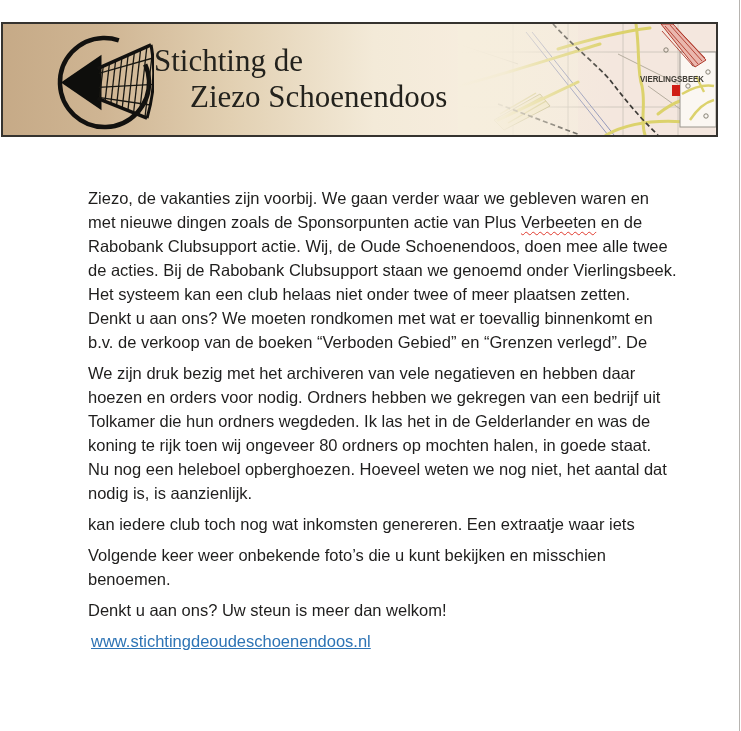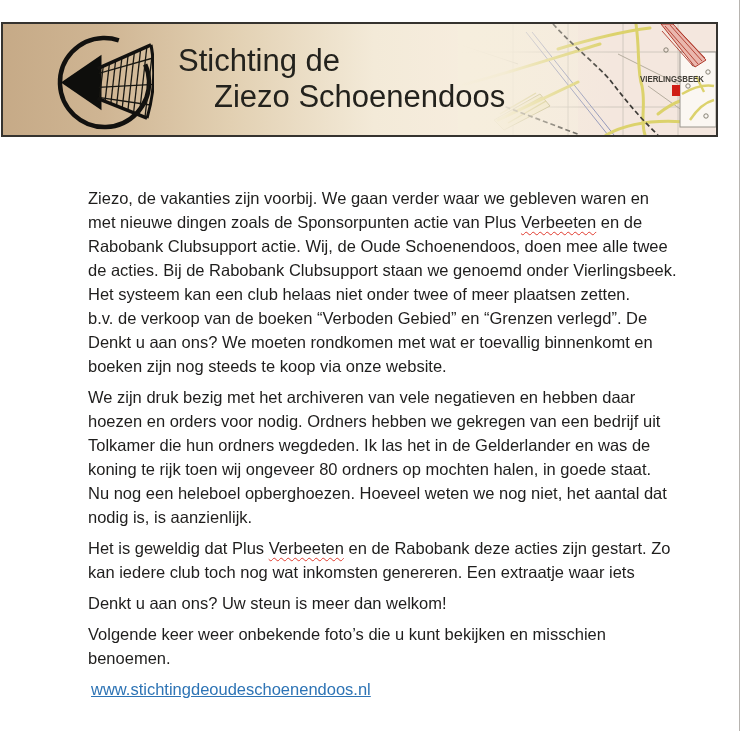--- a/index.html
+++ b/index.html
@@ -9,21 +9,21 @@
   }
   .edge-line{position:absolute;top:0;right:1px;width:1px;height:731px;background:#b7b4b0;}
 
   
   .banner{
     position:absolute;left:1px;top:22px;width:713px;height:111px;
     border:2px solid #35332f;
     background:linear-gradient(90deg,#c6aa87 0%,#cfb593 14%,#e2d0b2 32%,#f3ead8 52%,#f8eee0 70%,#f6edde 100%);
   }
   .logo{position:absolute;left:52px;top:6px;width:99px;height:101px;}
-  .title{position:absolute;color:#23221d;font-family:Liberation Sans, sans-serif;line-height:1;white-space:nowrap;padding-left:24px;}
+  .title{position:absolute;color:#23221d;font-family:Liberation Serif, serif;line-height:1;white-space:nowrap;}
   .title-1{left:151px;top:21px;font-size:31px;}
   .title-2{left:187px;top:57px;font-size:31px;}
 
   .map{position:absolute;top:0;right:0;width:258px;height:111px;}
   .map-fade{
     position:absolute;top:0;right:0;width:258px;height:111px;
     background:linear-gradient(90deg,#f6eedd 0%,rgba(246,238,221,.92) 18%,rgba(246,238,221,.45) 38%,rgba(246,238,221,0) 60%);
   }
 
   
@@ -159,46 +159,44 @@
 </div>
 
 <div class="doc-body">
 
   <div class="para">
     <div class="line">Ziezo, de vakanties zijn voorbij. We gaan verder waar we gebleven waren en</div>
     <div class="line"><span>met nieuwe dingen zoals de Sponsorpunten actie van Plus </span><span class="wavy">Verbeeten</span><span> en de</span></div>
     <div class="line">Rabobank Clubsupport actie. Wij, de Oude Schoenendoos, doen mee alle twee</div>
     <div class="line">de acties. Bij de Rabobank Clubsupport staan we genoemd onder Vierlingsbeek.</div>
     <div class="line">Het systeem kan een club helaas niet onder twee of meer plaatsen zetten.</div>
+    <div class="line">Denkt u aan ons? We moeten rondkomen met wat er toevallig binnenkomt en</div>
     <div class="line">b.v. de verkoop van de boeken “Verboden Gebied” en “Grenzen verlegd”. De</div>
-    <div class="line">Denkt u aan ons? We moeten rondkomen met wat er toevallig binnenkomt en</div>
-    <div class="line">boeken zijn nog steeds te koop via onze website.</div>
   </div>
 
   <div class="para">
     <div class="line">We zijn druk bezig met het archiveren van vele negatieven en hebben daar</div>
     <div class="line">hoezen en orders voor nodig. Ordners hebben we gekregen van een bedrijf uit</div>
     <div class="line">Tolkamer die hun ordners wegdeden. Ik las het in de Gelderlander en was de</div>
     <div class="line">koning te rijk toen wij ongeveer 80 ordners op mochten halen, in goede staat.</div>
     <div class="line">Nu nog een heleboel opberghoezen. Hoeveel weten we nog niet, het aantal dat</div>
     <div class="line">nodig is, is aanzienlijk.</div>
   </div>
 
   <div class="para">
-    <div class="line"><span>Het is geweldig dat Plus </span><span class="wavy">Verbeeten</span><span> en de Rabobank deze acties zijn gestart. Zo</span></div>
     <div class="line">kan iedere club toch nog wat inkomsten genereren. Een extraatje waar iets</div>
-  </div>
-
-  <div class="para">
-    <div class="line">Denkt u aan ons? Uw steun is meer dan welkom!</div>
   </div>
 
   <div class="para">
     <div class="line">Volgende keer weer onbekende foto’s die u kunt bekijken en misschien</div>
     <div class="line">benoemen.</div>
   </div>
 
+  <div class="para">
+    <div class="line">Denkt u aan ons? Uw steun is meer dan welkom!</div>
+  </div>
+
   <div class="link-row">
     <a class="site-link">www.stichtingdeoudeschoenendoos.nl</a>
   </div>
 </div>
 
 <div class="edge-line"></div>
 
 </body></html>

